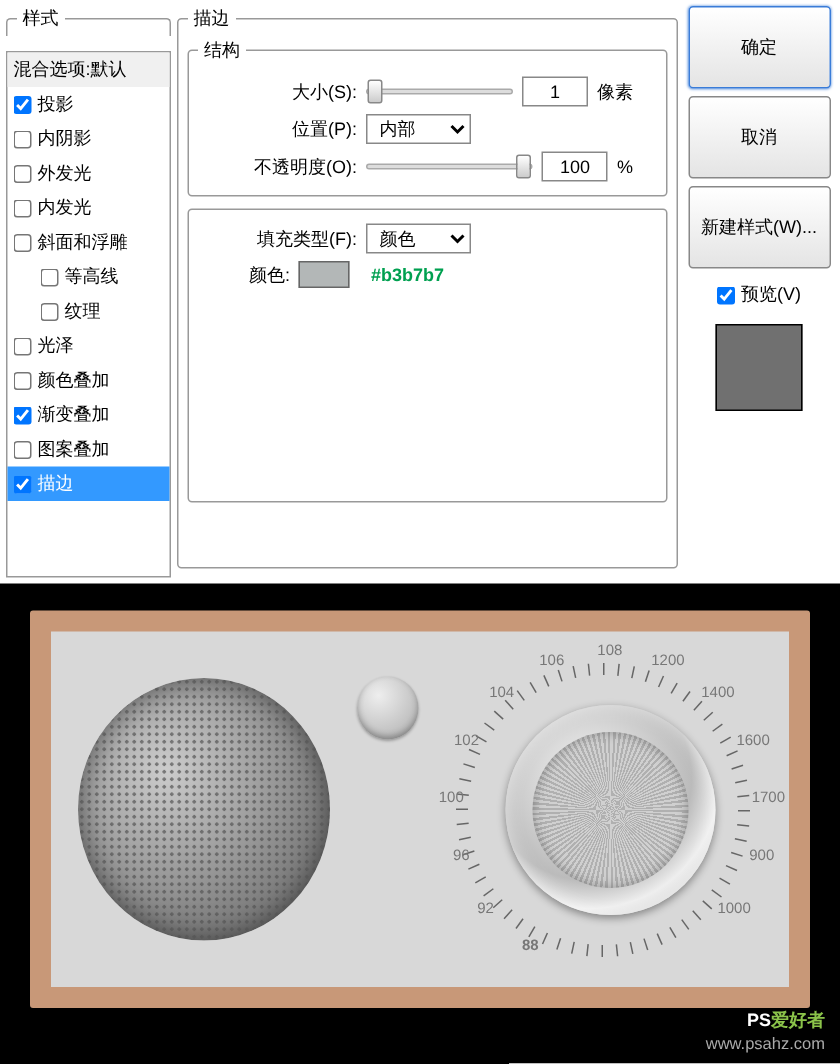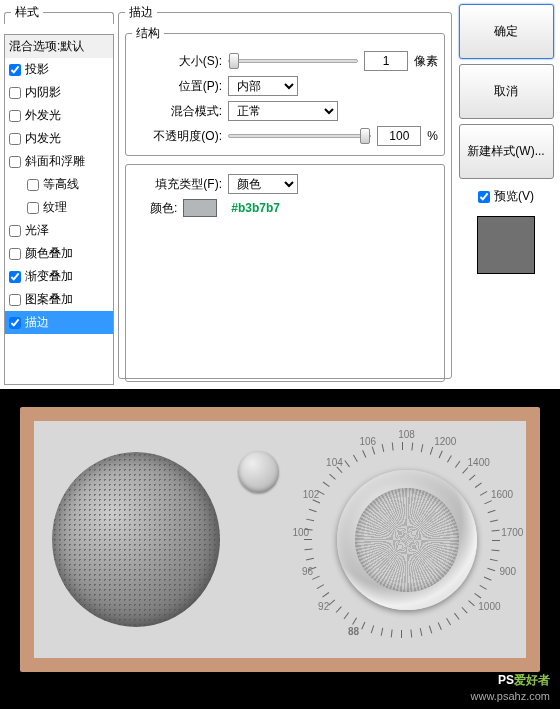--- a/index.html
+++ b/index.html
@@ -11,21 +11,21 @@
 fieldset{border:1px solid #999;border-radius:3px;padding:4px 6px}
 legend{padding:0 4px}
 .stylelist{flex:1;border:1px solid #999;margin-top:10px}
 .stylelist .item{padding:3px 4px;display:flex;align-items:center;gap:4px;cursor:pointer}
 .stylelist .item.header{background:#f0f0f0;cursor:default}
 .stylelist .item.selected{background:#3399ff;color:#fff}
 .stylelist .indent{padding-left:22px}
 input[type=checkbox]{width:12px;height:12px}
 .btn{background:linear-gradient(#fff,#e4e4e4);border:1px solid #888;border-radius:3px;padding:18px 0;width:95px;text-align:center;cursor:pointer}
 .btn.primary{border:1px solid #3a7cd8;box-shadow:0 0 2px #3a7cd8}
-.formrow{display:flex;align-items:center;margin:5px 0;gap:6px}
+.formrow{display:flex;align-items:center;margin:5px 16px;gap:6px}
 .formrow label{width:90px;text-align:right}
 .slider{flex:1;height:4px;background:#ddd;border:1px solid #aaa;border-radius:2px;position:relative}
 .slider .thumb{position:absolute;width:10px;height:16px;background:linear-gradient(#fff,#ccc);border:1px solid #888;border-radius:2px;top:-7px}
 .numbox{width:44px;height:20px;border:1px solid #888;text-align:center;background:#fff}
 select{height:20px;border:1px solid #888;background:#fff;padding:0 4px}
 .colorswatch{width:34px;height:18px;border:1px solid #666;display:inline-block}
 .hexlabel{color:#00a050;font-weight:bold;margin-left:8px}
 .preview-box{width:58px;height:58px;background:#707070;border:1px solid #000;margin-top:6px}
 .outer-fs{height:375px}
 .inner-fs{margin-bottom:8px}
@@ -121,33 +121,29 @@
               <div class="thumb" style="left:0"></div>
             </div>
           <input class="numbox" value="1" style="">
           <span>像素</span>
         </div>
         <div class="formrow">
           <label>位置(P):</label>
           <select style="width:70px"><option>内部</option></select>
         </div>
         <div class="formrow">
-          <label>混合模式:</label>
-          <select style="width:110px"><option>正常</option></select>
-        </div>
-        <div class="formrow">
           <label>不透明度(O):</label>
           <div class="slider">
               <div class="thumb" style="left:calc(100% - 10px)"></div>
             </div>
           <input class="numbox" value="100" style="">
           <span>%</span>
         </div>
       </fieldset>
-      <fieldset class="inner-fs" style="height:218px">
+      <fieldset class="inner-fs" style="height:196px">
         <div class="formrow">
           <label>填充类型(F):</label>
           <select style="width:70px"><option>颜色</option></select>
         </div>
         <div class="formrow" style="justify-content:flex-start;padding-left:18px">
           <span>颜色:</span>
           <span class="colorswatch" id="swatch" style="background: rgb(179, 183, 183);"></span>
           <span class="hexlabel">#b3b7b7</span>
         </div>
       </fieldset>

